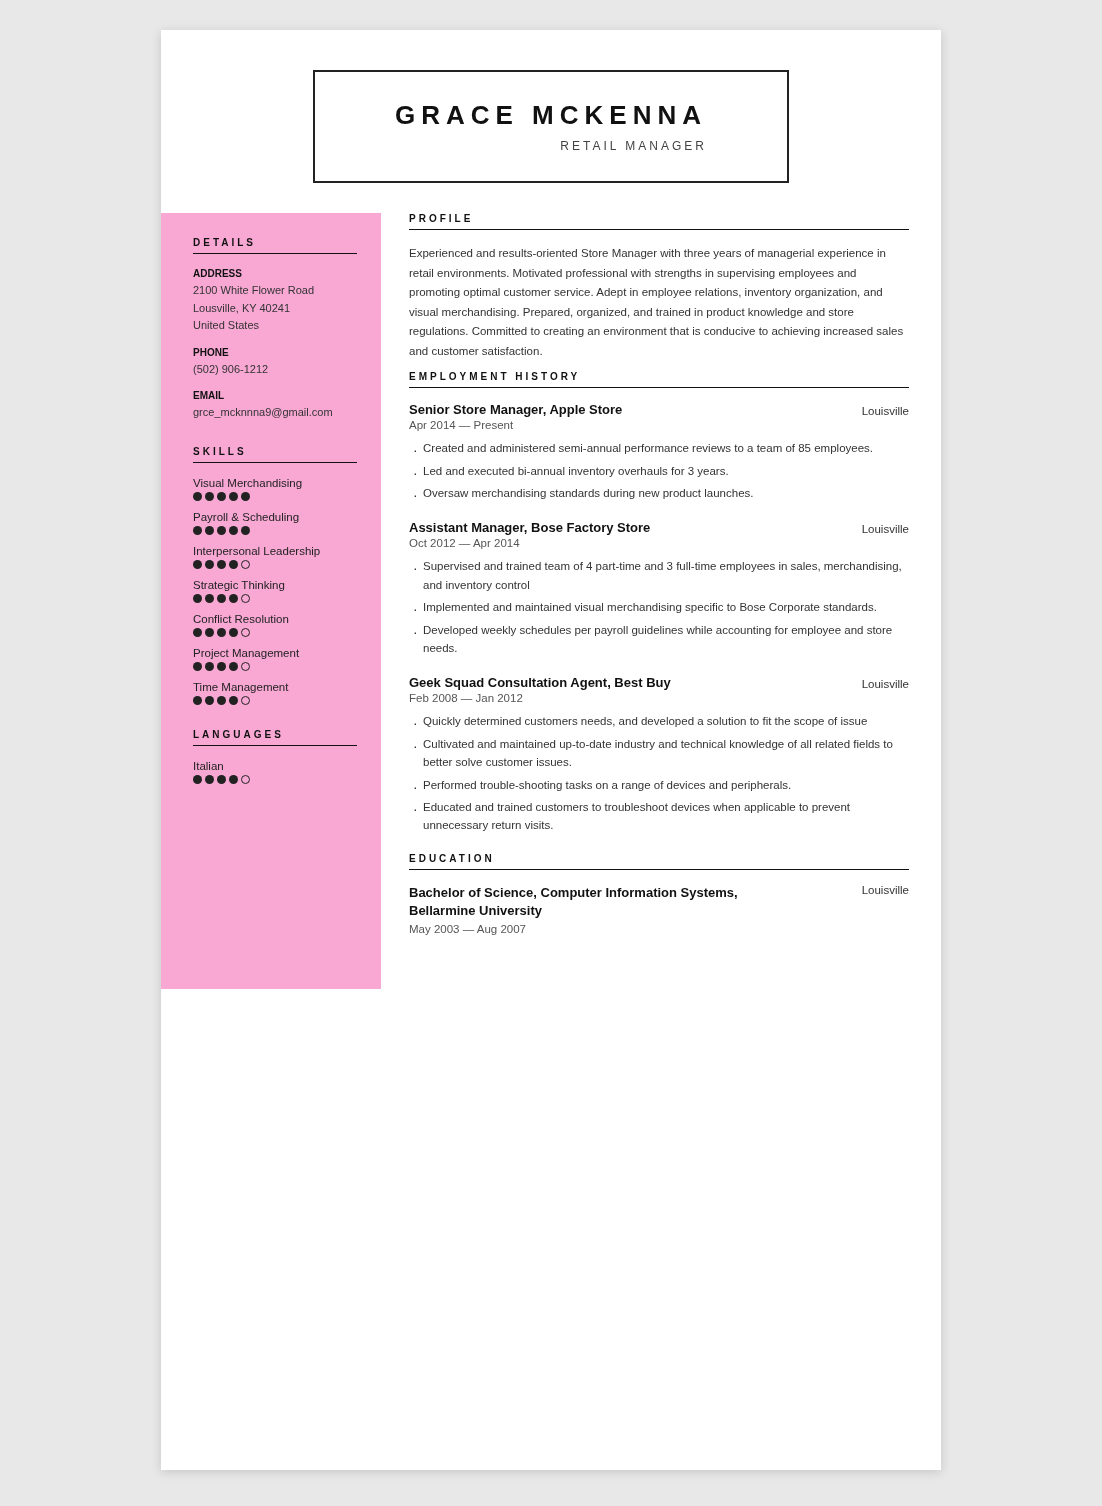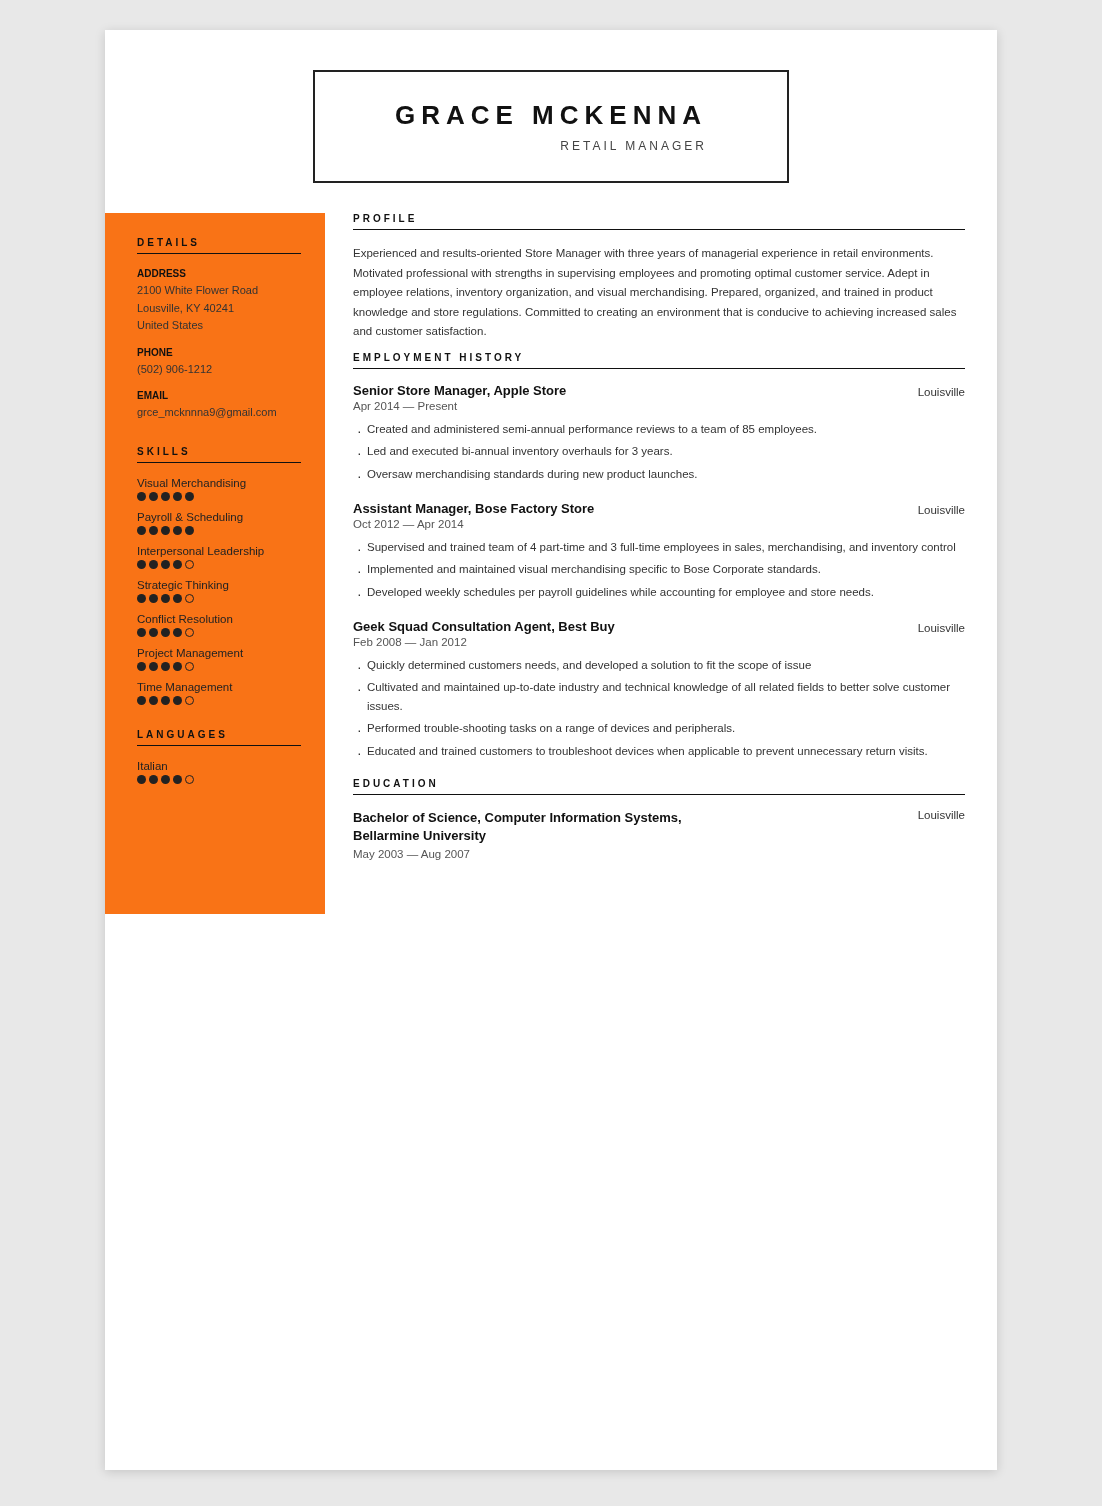--- a/index.html
+++ b/index.html
@@ -7,21 +7,21 @@
       background: #e8e8e8;
       font-family: 'Arial', sans-serif;
       display: flex;
       justify-content: center;
       align-items: flex-start;
       min-height: 1506px;
       padding: 30px 0;
     }
     .resume-page {
       background: #fff;
-      width: 892px;
+      width: 780px;
       min-height: 1440px;
       position: relative;
       box-shadow: 0 2px 10px rgba(0,0,0,0.15);
     }
     
     .header-section {
       display: flex;
       justify-content: center;
       align-items: center;
       padding: 40px 40px 30px;
@@ -52,21 +52,21 @@
     .content-area {
       display: flex;
       padding: 0;
     }
 
     
     .sidebar {
       width: 220px;
       min-width: 220px;
       padding: 0 24px 40px 32px;
-      background: #f97316;
+      background: #f9a8d4;
     }
 
     .sidebar-section-title {
       font-size: 10px;
       font-weight: 700;
       letter-spacing: 3px;
       color: #111;
       text-transform: uppercase;
       border-bottom: 1.5px solid #111;
       padding-bottom: 5px;

